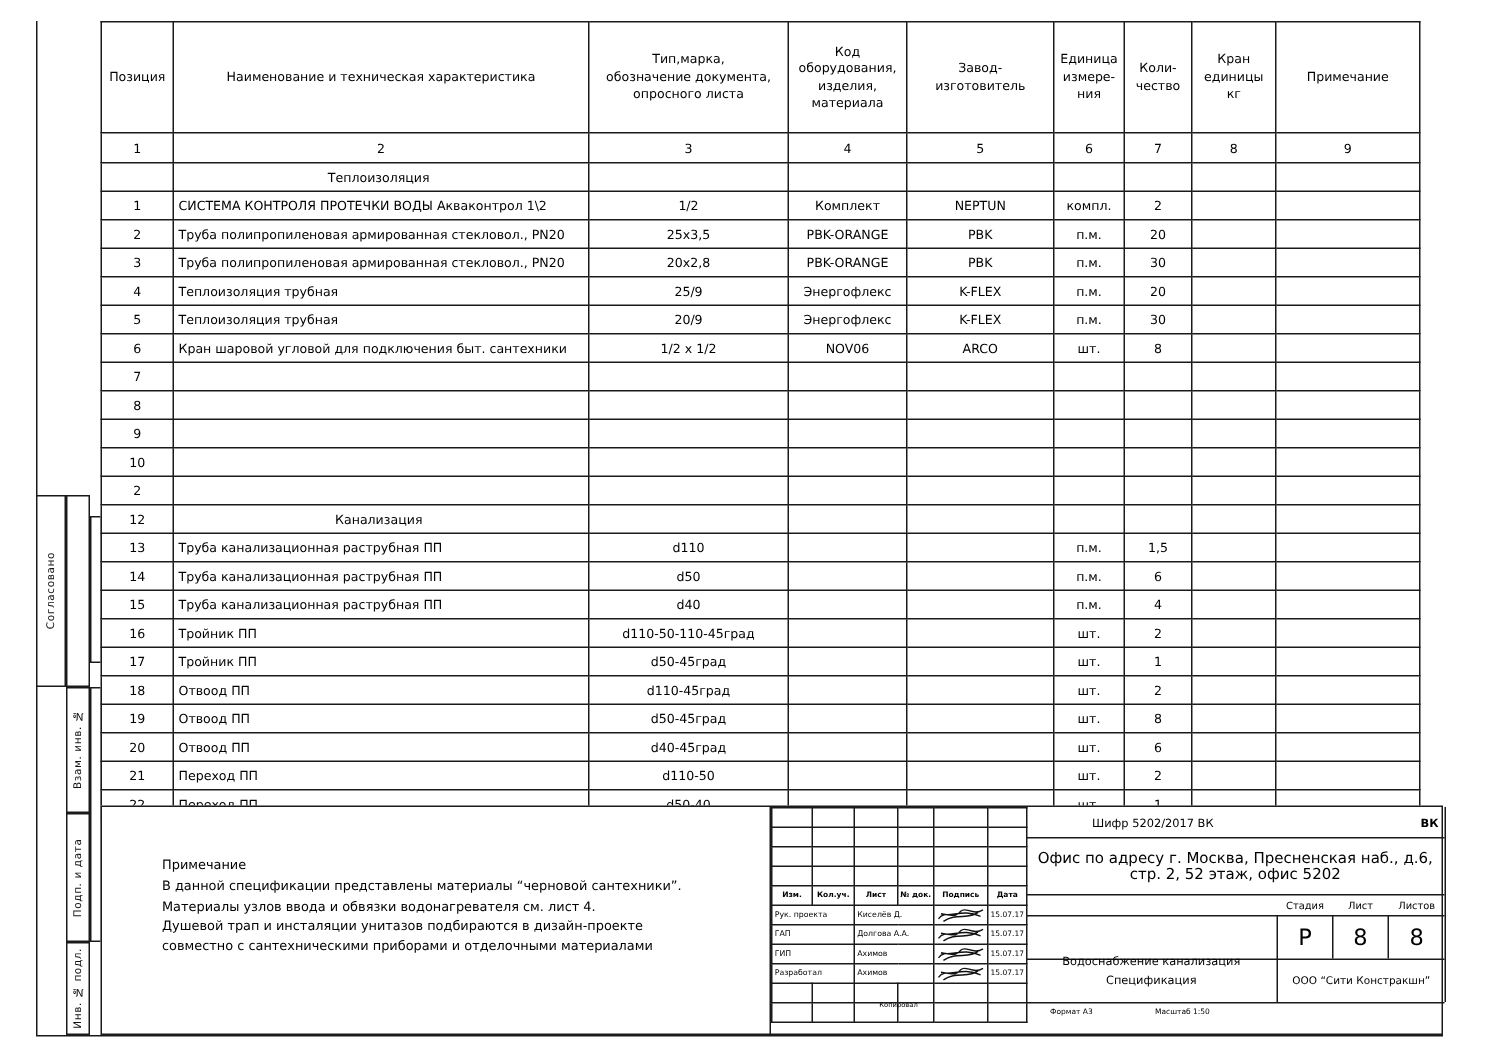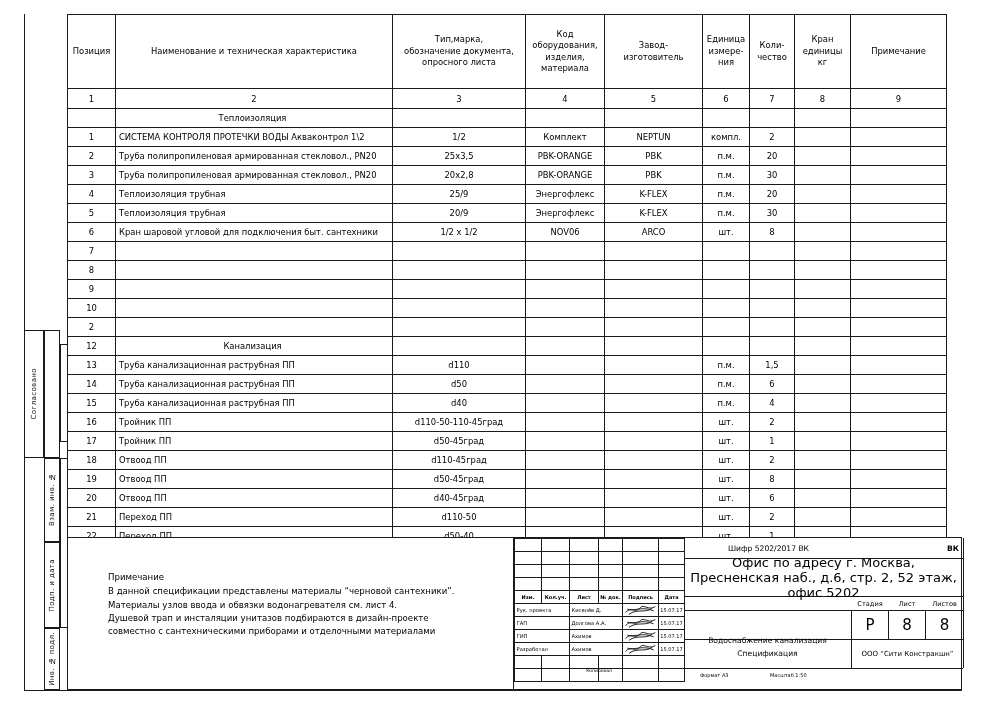--- a/index.html
+++ b/index.html
@@ -561,21 +561,21 @@
       <div class="tb-line" style="left:0;top:130px;width:279px;height:1px;"></div>
 
       <div class="tb-line" style="left:167px;top:72px;width:1px;height:58px;"></div>
       <div class="tb-line" style="left:204px;top:72px;width:1px;height:29px;"></div>
       <div class="tb-line" style="left:241px;top:72px;width:1px;height:29px;"></div>
       <div class="tb-line" style="left:279px;top:0;width:1px;height:130px;"></div>
 
       <div class="tbr-cell tbr-left" style="left:0;top:0;width:200px;height:20px;padding-left:44px;">Шифр 5202/2017 ВК</div>
       <div class="tbr-cell tbr-right" style="left:200px;top:0;width:79px;height:20px;font-weight:bold;">ВК</div>
 
-      <div class="tbr-cell" style="left:0;top:21px;width:279px;height:37px;font-size:13px;">Офис по адресу г. Москва, Пресненская наб., д.6, стр. 2, 52 этаж, офис 5202</div>
+      <div class="tbr-cell" style="left:0;top:21px;width:279px;height:37px;font-size:10px;">Офис по адресу г. Москва, Пресненская наб., д.6, стр. 2, 52 этаж, офис 5202</div>
 
       <div class="tbr-cell" style="left:168px;top:59px;width:36px;height:13px;font-size:6.6px;">Стадия</div>
       <div class="tbr-cell" style="left:205px;top:59px;width:36px;height:13px;font-size:6.6px;">Лист</div>
       <div class="tbr-cell" style="left:242px;top:59px;width:37px;height:13px;font-size:6.6px;">Листов</div>
 
       <div class="tbr-cell" style="left:0;top:88px;width:167px;height:29px;">Водоснабжение канализация</div>
       <div class="tbr-cell big" style="left:168px;top:72px;width:36px;height:29px;">Р</div>
       <div class="tbr-cell big" style="left:205px;top:72px;width:36px;height:29px;">8</div>
       <div class="tbr-cell big" style="left:242px;top:72px;width:37px;height:29px;">8</div>
 

